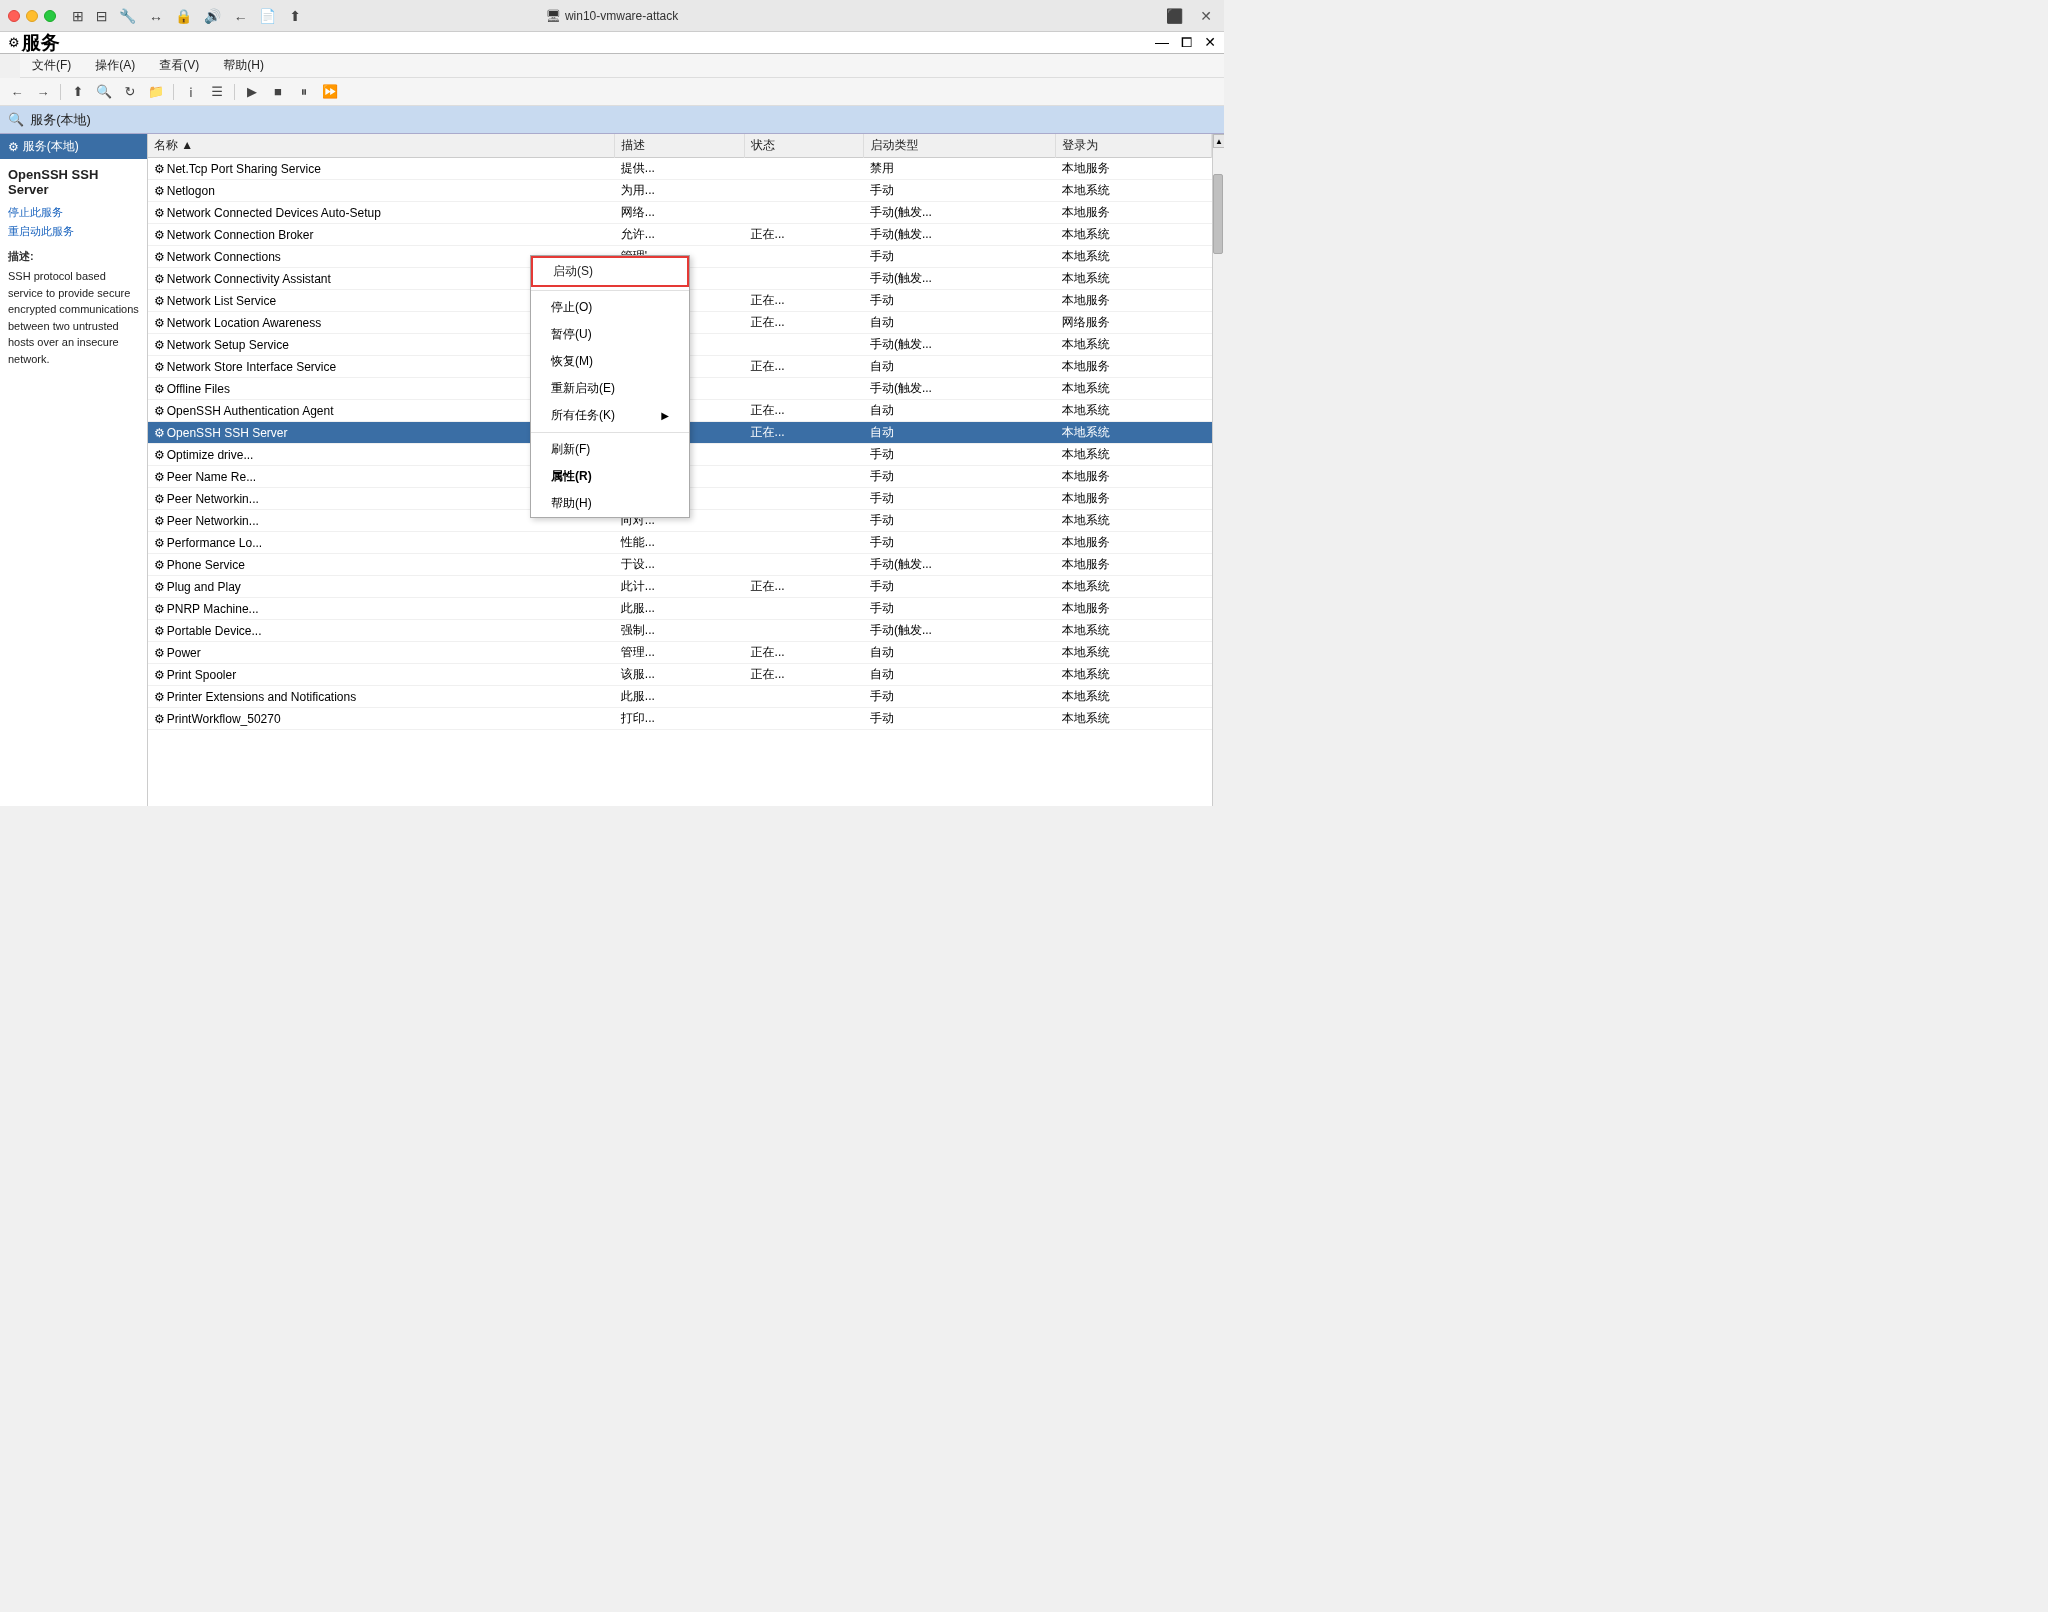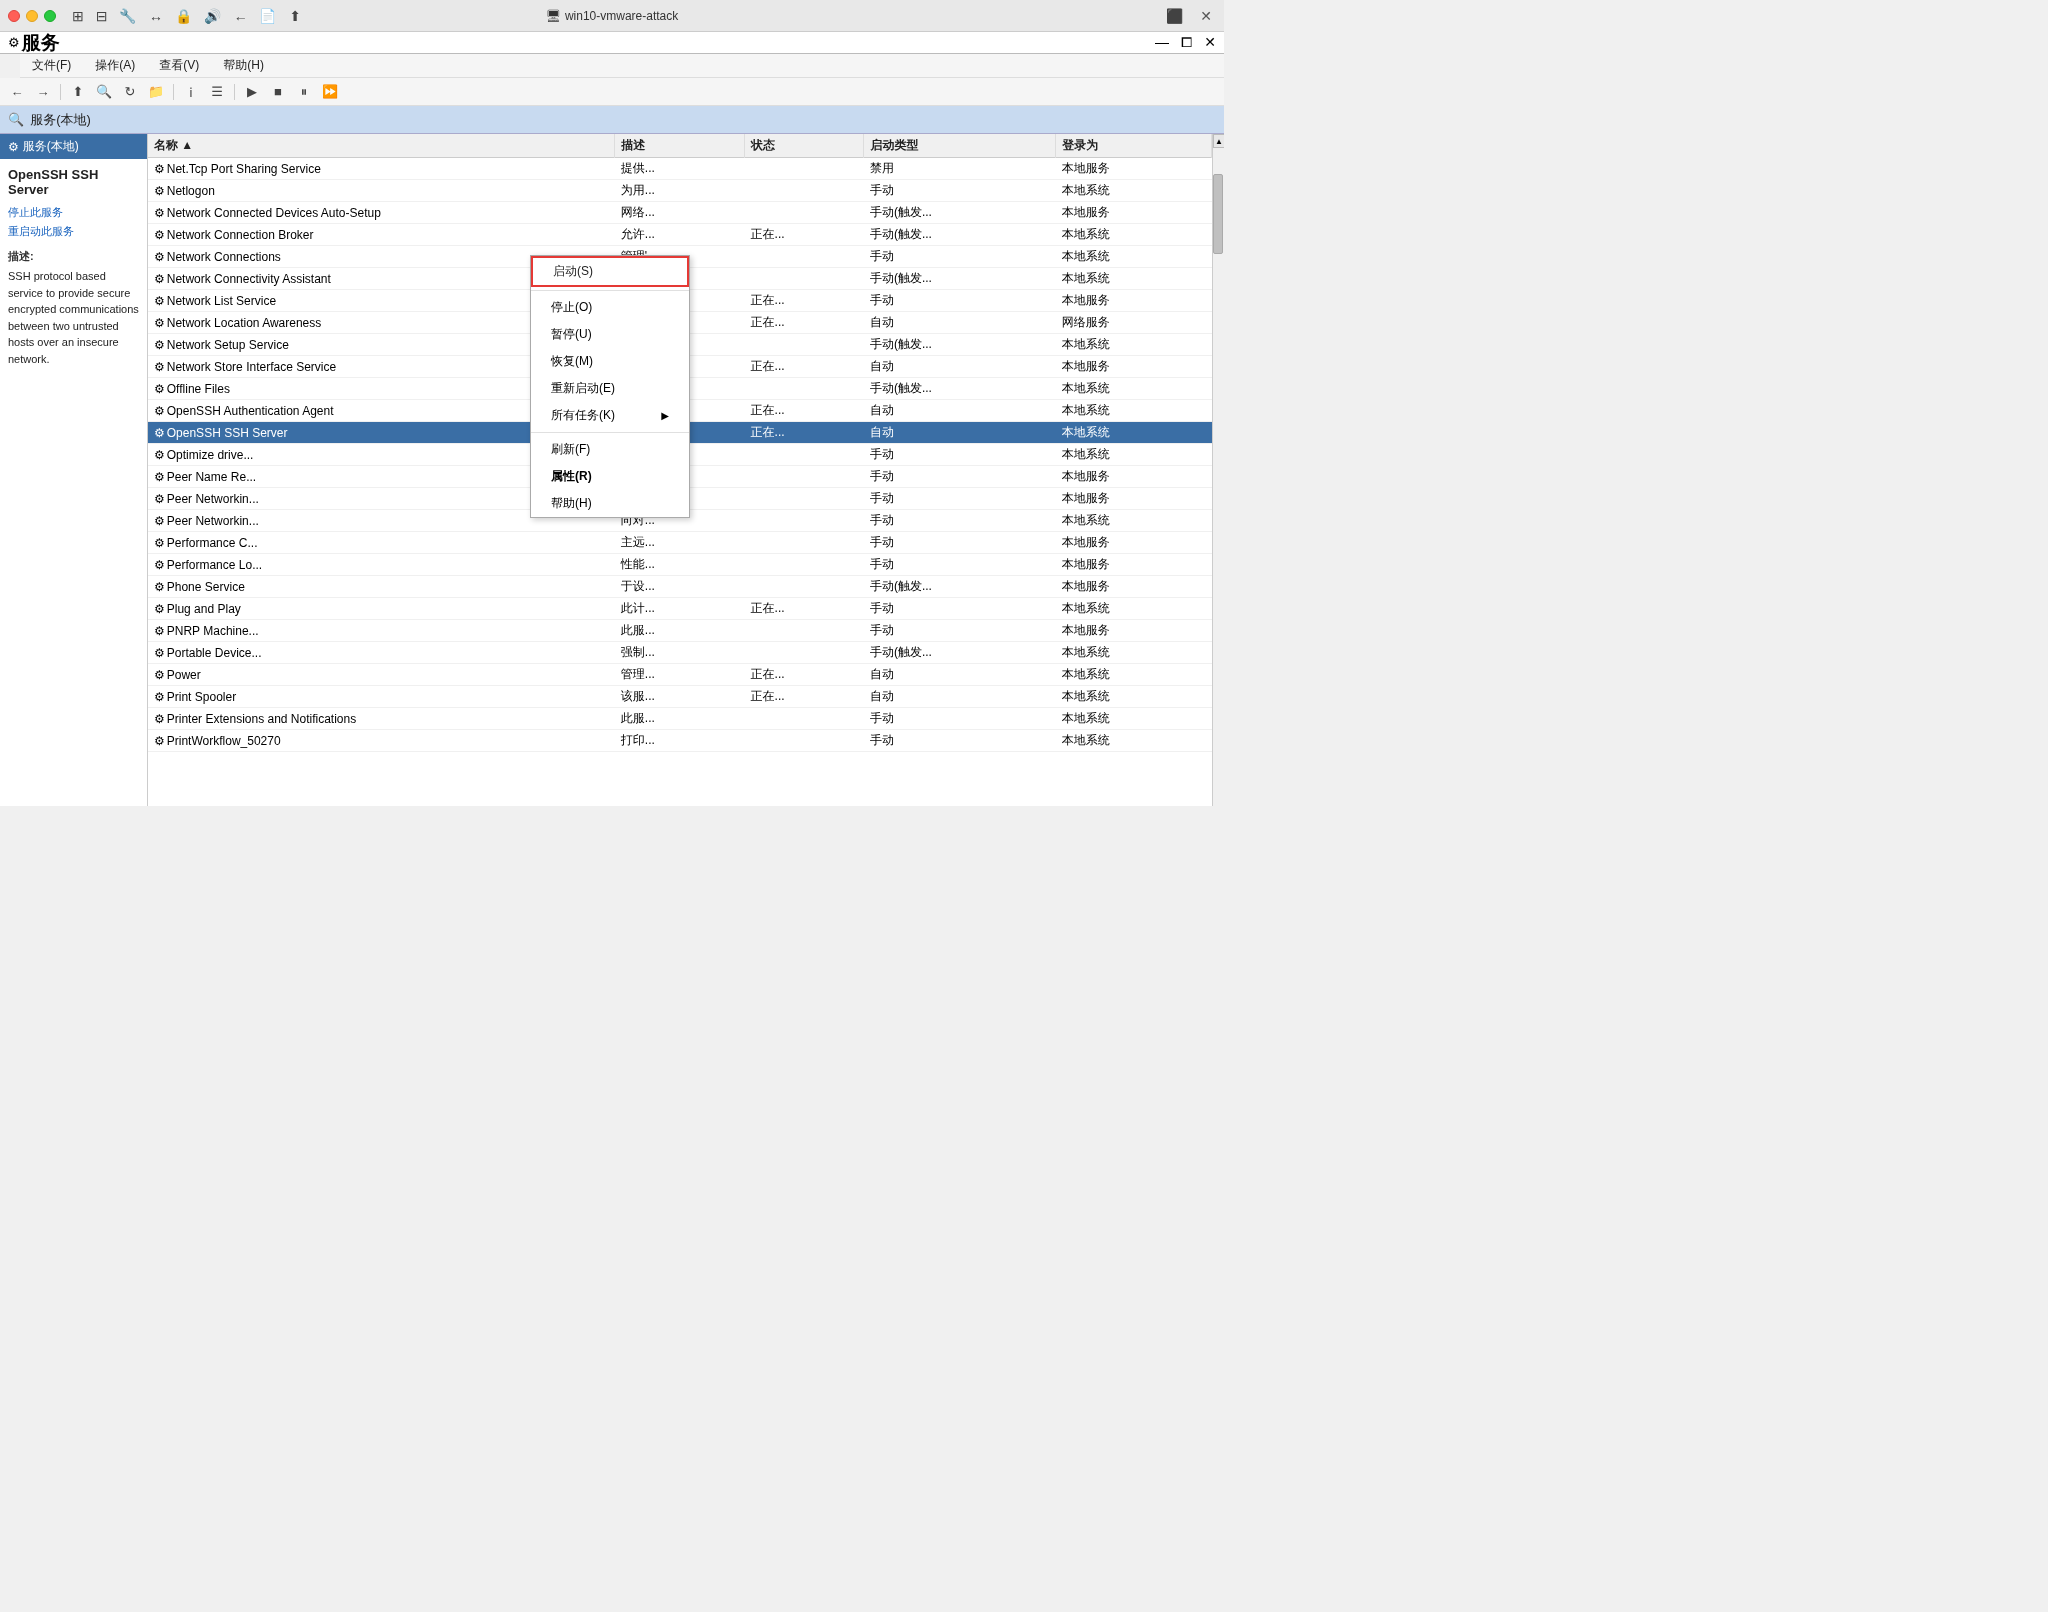--- a/index.html
+++ b/index.html
@@ -197,21 +197,21 @@
       border-collapse: collapse;
       font-size: 12px;
     }
     .services-table thead tr {
       background: #f0f0f0;
       border-bottom: 1px solid #ccc;
     }
     .services-table th {
       text-align: left;
       padding: 3px 6px;
-      font-weight: bold;
+      font-weight: normal;
       color: #222;
       border-right: 1px solid #ddd;
       white-space: nowrap;
     }
     .services-table td {
       padding: 2px 6px;
       border-bottom: 1px solid #f0f0f0;
       white-space: nowrap;
       overflow: hidden;
       text-overflow: ellipsis;
@@ -586,27 +586,20 @@
                   <td>本地服务</td>
                 </tr>
                 <tr>
                   <td style="min-width: 180px;"><span class="gear-icon">⚙</span><span>Peer Networkin...</span></td>
                   <td>向对...</td>
                   <td></td>
                   <td>手动</td>
                   <td>本地系统</td>
                 </tr>
                 <tr>
-                  <td style="min-width: 180px;"><span class="gear-icon">⚙</span><span>Performance C...</span></td>
-                  <td>主远...</td>
-                  <td></td>
-                  <td>手动</td>
-                  <td>本地服务</td>
-                </tr>
-                <tr>
                   <td style="min-width: 180px;"><span class="gear-icon">⚙</span><span>Performance Lo...</span></td>
                   <td>性能...</td>
                   <td></td>
                   <td>手动</td>
                   <td>本地服务</td>
                 </tr>
                 <tr>
                   <td style="min-width: 180px;"><span class="gear-icon">⚙</span><span>Phone Service</span></td>
                   <td>于设...</td>
                   <td></td>

